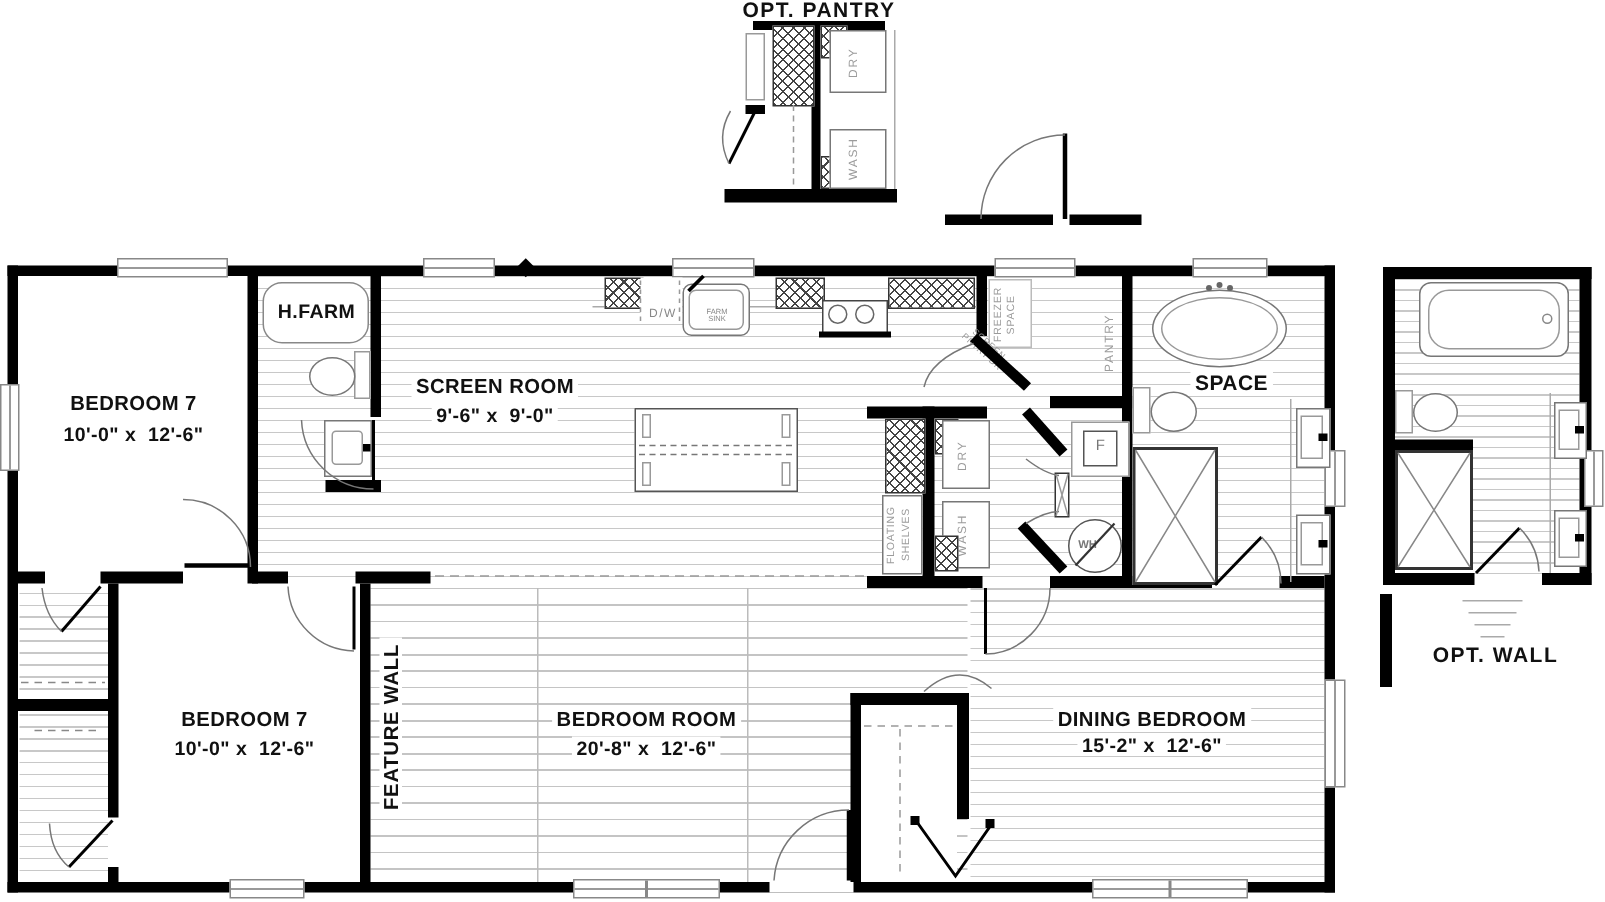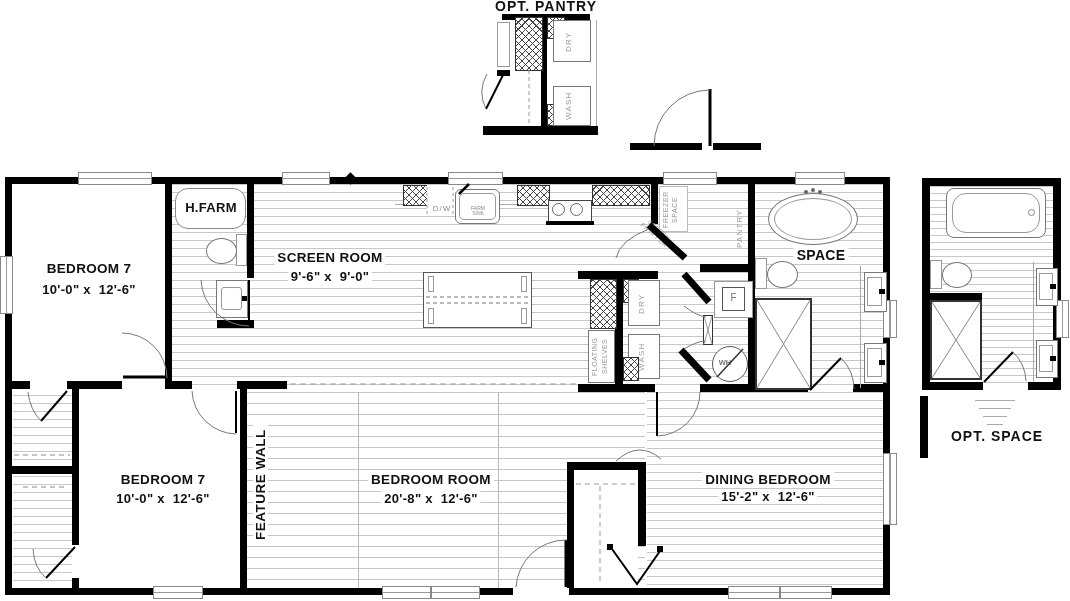--- a/index.html
+++ b/index.html
@@ -212,21 +212,21 @@
   <div class="bx" style="left:1036px;top:268px;width:22px;height:38px;"></div>
   <div class="bx2" style="left:1039px;top:273px;width:14px;height:27px;"></div>
   <div class="w" style="left:1050px;top:284px;width:6px;height:5px;"></div>
   <div class="bx" style="left:1036px;top:340px;width:22px;height:38px;"></div>
   <div class="bx2" style="left:1039px;top:345px;width:14px;height:27px;"></div>
   <div class="w" style="left:1050px;top:356px;width:6px;height:5px;"></div>
   <div class="gline" style="left:975px;top:400px;width:40px;height:1px;"></div>
   <div class="gline" style="left:979px;top:408px;width:32px;height:1px;"></div>
   <div class="gline" style="left:983px;top:416px;width:24px;height:1px;"></div>
   <div class="gline" style="left:987px;top:424px;width:16px;height:1px;"></div>
-  <div class="lbl" style="left:997px;top:428px;font-size:14px;letter-spacing:1px;">OPT. SPACE</div>
+  <div class="lbl" style="left:997px;top:428px;font-size:14px;letter-spacing:1px;">OPT. WALL</div>
 
   <svg class="ov" width="1070" height="601" viewBox="0 0 1070 601" fill="none">
 
     <path d="M649 225 L685 258" stroke="#000" stroke-width="7"></path>
     <path d="M684 274 L709 302" stroke="#000" stroke-width="7"></path>
     <path d="M681 350 L709 380" stroke="#000" stroke-width="7"></path>
 
     <path d="M504 73 L486 109" stroke="#000" stroke-width="2"></path>
     <path d="M486 109 Q477 91 487 74" stroke="#777" stroke-width="1"></path>
 

